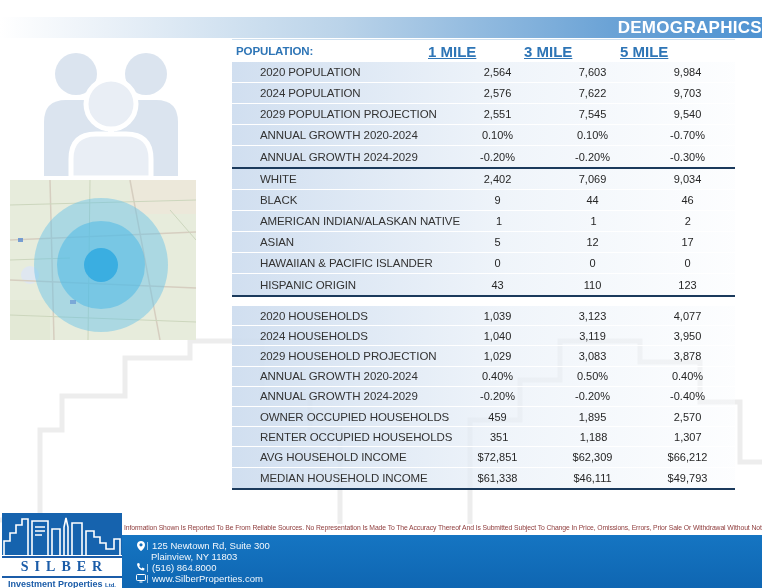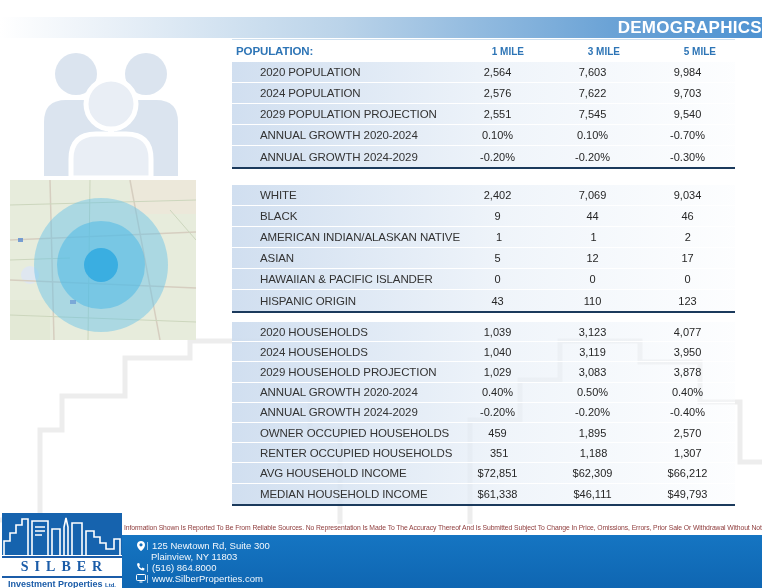--- a/index.html
+++ b/index.html
@@ -19,23 +19,23 @@
   
   .people { position:absolute; left:36px; top:44px; width:150px; height:132px; z-index:1; }
 
   
   .map { position:absolute; left:10px; top:180px; width:186px; height:160px; z-index:1; }
 
   
   .table { position:absolute; left:232px; top:39px; width:503px; z-index:1; border-top:1px solid #cfe0ef; }
   .thead { display:flex; align-items:center; height:22px; color:#2e75b6; font-weight:bold; font-size:11.5px; }
   .tlabel { width:196px; padding-left:4px; white-space:nowrap; letter-spacing:-.1px; }
-  .tcol  { width:96px; text-align:right; font-size:10px; }
+  .tcol  { width:96px; text-align:left; font-size:15px;text-decoration:underline; }
   .tsection { border-bottom:2px solid #1b3a5c; }
-  .sec2 { margin-top:16px; }
+  .sec2 { }
   .sec3 { margin-top:9px; }
   .trow { display:flex; align-items:center; height:21px; font-size:11.5px; color:#333;
     background:linear-gradient(to right, rgba(206,221,239,.95), rgba(233,240,248,.7) 55%, rgba(250,252,254,.45));
     border-bottom:1px solid #ffffff;padding-left:24px; }
   .sec3 .trow { height:20.2px; }
   .trow:last-child { border-bottom:none; }
   .tval { width:96px; text-align:center; font-size:11px; color:#262626; }
 
   
   .disclaimer { position:absolute; left:124px; top:524px; width:638px; height:11px; z-index:3;

